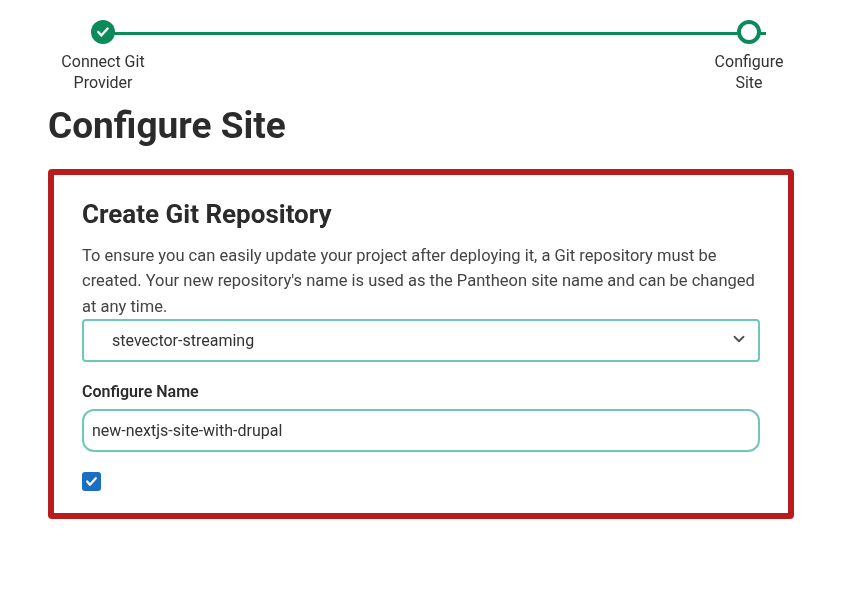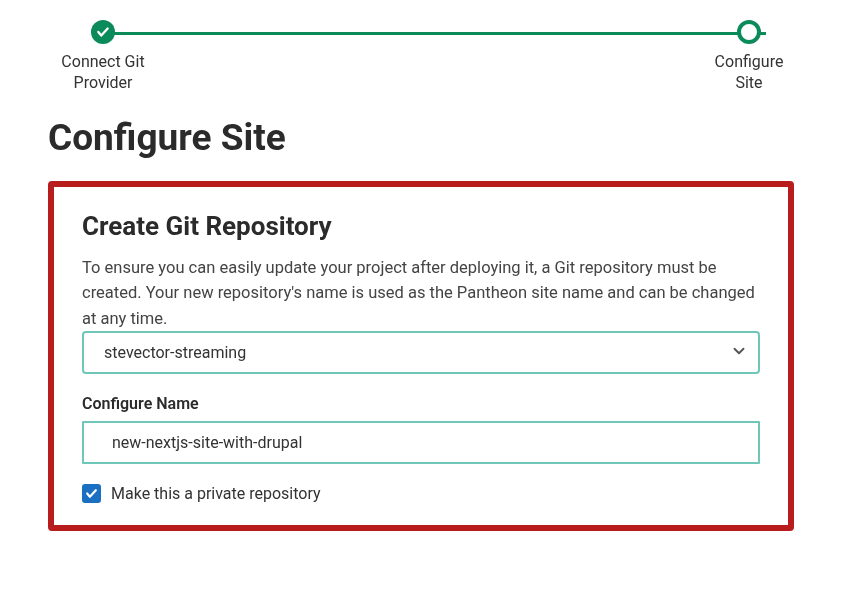--- a/index.html
+++ b/index.html
@@ -12,21 +12,21 @@
       background: #fff;
       width: 842px;
       height: 607px;
       padding: 20px 0 0 0;
     }
     .stepper {
       display: flex;
       align-items: flex-start;
       padding: 0 48px;
       position: relative;
-      margin-bottom: 22px;
+      margin-bottom: 10px;
     }
     .stepper-line {
       position: absolute;
       top: 12px;
       left: 104px;
       right: 76px;
       height: 3px;
       background: #0b8a5a;
     }
     .step {
@@ -101,41 +101,41 @@
       color: #2b2b2b;
       margin-bottom: 8px;
     }
     .select-wrap {
       position: relative;
     }
     .select-field {
       width: 100%;
       border: 2px solid #6EC7B8;
       border-radius: 4px;
-      padding: 10px 40px 10px 20px;
+      padding: 10px 40px 10px 28px;
       font-size: 16px;
       color: #333;
       background: #fff;
       cursor: pointer;
       appearance: none;
       outline: none;
       font-family: inherit;
     }
     .select-caret {
       position: absolute;
       right: 12px;
       top: 50%;
       transform: translateY(-50%);
       pointer-events: none;
     }
     .text-input {
       width: 100%;
       border: 2px solid #6EC7B8;
-      border-radius: 1px;
-      padding: 10px 28px;
+      border-radius: 12px;
+      padding: 10px 8px;
       font-size: 16px;
       color: #333;
       outline: none;
       font-family: inherit;
     }
     .checkbox-row {
       display: flex;
       align-items: center;
       gap: 10px;
       margin-top: 6px;
@@ -200,15 +200,14 @@
     <label class="field-label">Configure Name</label>
     <input type="text" class="text-input" value="new-nextjs-site-with-drupal" style="">
   </div>
 
   <div class="checkbox-row">
     <div class="checkbox-box">
       <svg viewBox="0 0 24 24" fill="none" stroke="#fff" stroke-width="4" stroke-linecap="round" stroke-linejoin="round">
           <polyline points="4 12 9 18 20 6"></polyline>
         </svg>
     </div>
-    <span class="checkbox-label">Make this a private repository</span>
   </div>
 </div>
 
 </body></html>

